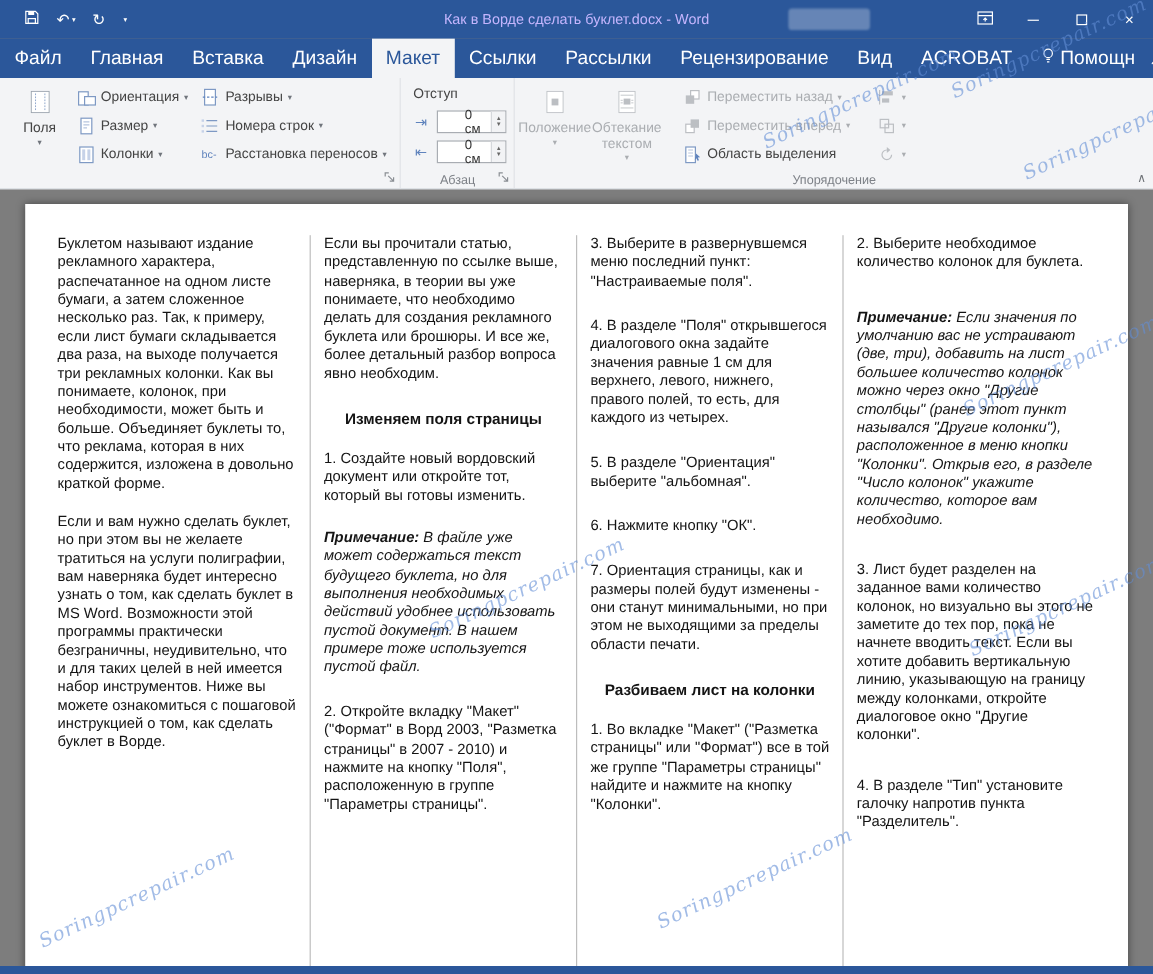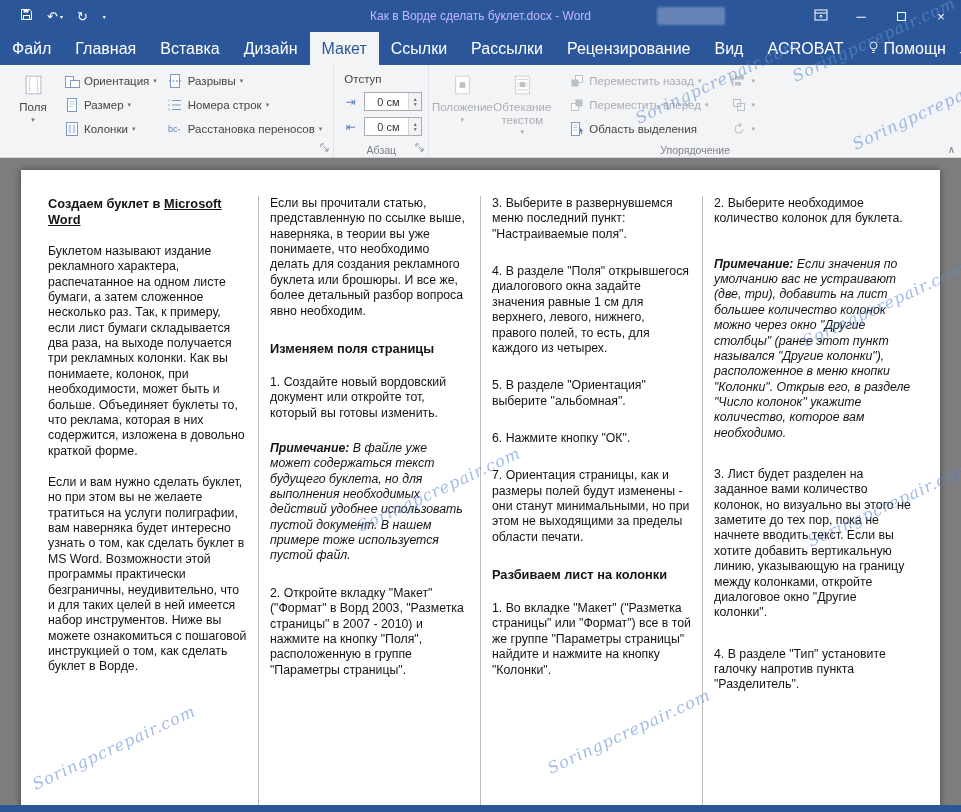--- a/index.html
+++ b/index.html
@@ -36,34 +36,34 @@
   .menurow { display: flex; align-items: center; gap: 4px; height: 24px; padding: 0 5px; color: #444; font-size: 11.5px; white-space: nowrap; }
   .caret { font-size: 7px; color: #70757c; }
   .ico { color: #7e99c4; display: inline-flex; align-items: center; justify-content: center; width: 17px; }
   .glyph-ico { color: #5f83bd; font-size: 12px; width: 17px; text-align: center; }
   .disabled, .disabled .caret { color: #aaadb1 !important; }
   .disabled .ico, .disabled .glyph-ico { color: #bcbfc3 !important; }
 
   .spingrid { display: flex; gap: 14px; flex-direction: column; }
   .sglabel { font-size: 11.5px; color: #444; height: 20px; display: flex; align-items: center; padding-left: 2px; }
   .spinrow { display: flex; align-items: center; gap: 5px; height: 25px; }
-  .spinbox { width: 58px; height: 19px; border: 1px solid #a9adb3; background: #fff; display: flex; align-items: center; font-size: 11px; color: #333; padding-left: 12px; }
+  .spinbox { width: 58px; height: 19px; border: 1px solid #a9adb3; background: #fff; display: flex; align-items: center; font-size: 11px; color: #333; padding-left: 22px; }
   .spinarrows { margin-left: auto; width: 13px; align-self: stretch; border-left: 1px solid #d4d7db; background: #f2f3f5; display: flex; flex-direction: column; align-items: center; justify-content: center; }
   .spinarrows span { font-size: 5px; line-height: 5px; color: #666; }
   .collapse { position: absolute; right: 6px; bottom: 2px; font-size: 10px; color: #6f7378; }
 
   
   .docarea { position: absolute; top: 158px; left: 0; right: 0; bottom: 7px; background: #7d7d7d; overflow: hidden; }
   .page { margin: 12px 21px 0; background: #fff; min-height: 1100px; box-shadow: 0 0 7px rgba(0,0,0,.45); display: flex; padding: 26px 16px 0; }
   .col { flex: 1 1 0; padding: 0 11px; font-size: 12.3px; line-height: 1.25; color: #141414; }
   .vsep { width: 1px; background: #bdbdbd; }
   .head { font-weight: bold; font-size: 12.8px; }
   .ul { text-decoration: underline; }
   .note { font-style: italic; }
-  .note b { font-style: italic; } .mb16 { margin-bottom: 16px; } .mb18 { margin-bottom: 18px; }
+  .note b { font-style: italic; } .mb16 { margin-bottom: 16px; } .mb18 { margin-bottom: 18px; text-align: center; }
   .mb20 { margin-bottom: 20px; } .mb22 { margin-bottom: 22px; } .mb26 { margin-bottom: 26px; }
   .mb30 { margin-bottom: 30px; } .mt6 { margin-top: 6px; } .mt8 { margin-top: 8px; }
 
   .statusbar { position: absolute; left: 0; right: 0; bottom: 0; height: 7px; background: #2b579a; }
 
   
   .wm { position: absolute; font-family: "DejaVu Serif", serif; font-style: italic; font-size: 16px; letter-spacing: 1px; color: rgba(98,142,214,.6); transform: rotate(-25deg); pointer-events: none; z-index: 50; white-space: nowrap; }
 </style>
 </head>
 <body>
@@ -391,21 +391,20 @@
 
   <button class="collapse">
     <span>∧</span>
   </button>
 </div>
 
 <div class="docarea">
   <div class="page">
 
     <div class="col">
-      <p class="head mb16"><span>Создаем буклет в </span><span class="ul">Microsoft Word</span></p>
       <p class="mb16">Буклетом называют издание рекламного характера, распечатанное на одном листе бумаги, а затем сложенное несколько раз. Так, к примеру, если лист бумаги складывается два раза, на выходе получается три рекламных колонки. Как вы понимаете, колонок, при необходимости, может быть и больше. Объединяет буклеты то, что реклама, которая в них содержится, изложена в довольно краткой форме.</p>
       <p>Если и вам нужно сделать буклет, но при этом вы не желаете тратиться на услуги полиграфии, вам наверняка будет интересно узнать о том, как сделать буклет в MS Word. Возможности этой программы практически безграничны, неудивительно, что и для таких целей в ней имеется набор инструментов. Ниже вы можете ознакомиться с пошаговой инструкцией о том, как сделать буклет в Ворде.</p>
     </div>
     <div class="vsep"></div>
 
     <div class="col">
       <p class="mb22">Если вы прочитали статью, представленную по ссылке выше, наверняка, в теории вы уже понимаете, что необходимо делать для создания рекламного буклета или брошюры. И все же, более детальный разбор вопроса явно необходим.</p>
       <p class="head mt6 mb18">Изменяем поля страницы</p>
       <p class="mb20">1. Создайте новый вордовский документ или откройте тот, который вы готовы изменить.</p>
       <p class="note mb22"><b>Примечание:</b><span> В файле уже может содержаться текст будущего буклета, но для выполнения необходимых действий удобнее использовать пустой документ. В нашем примере тоже используется пустой файл.</span></p>

